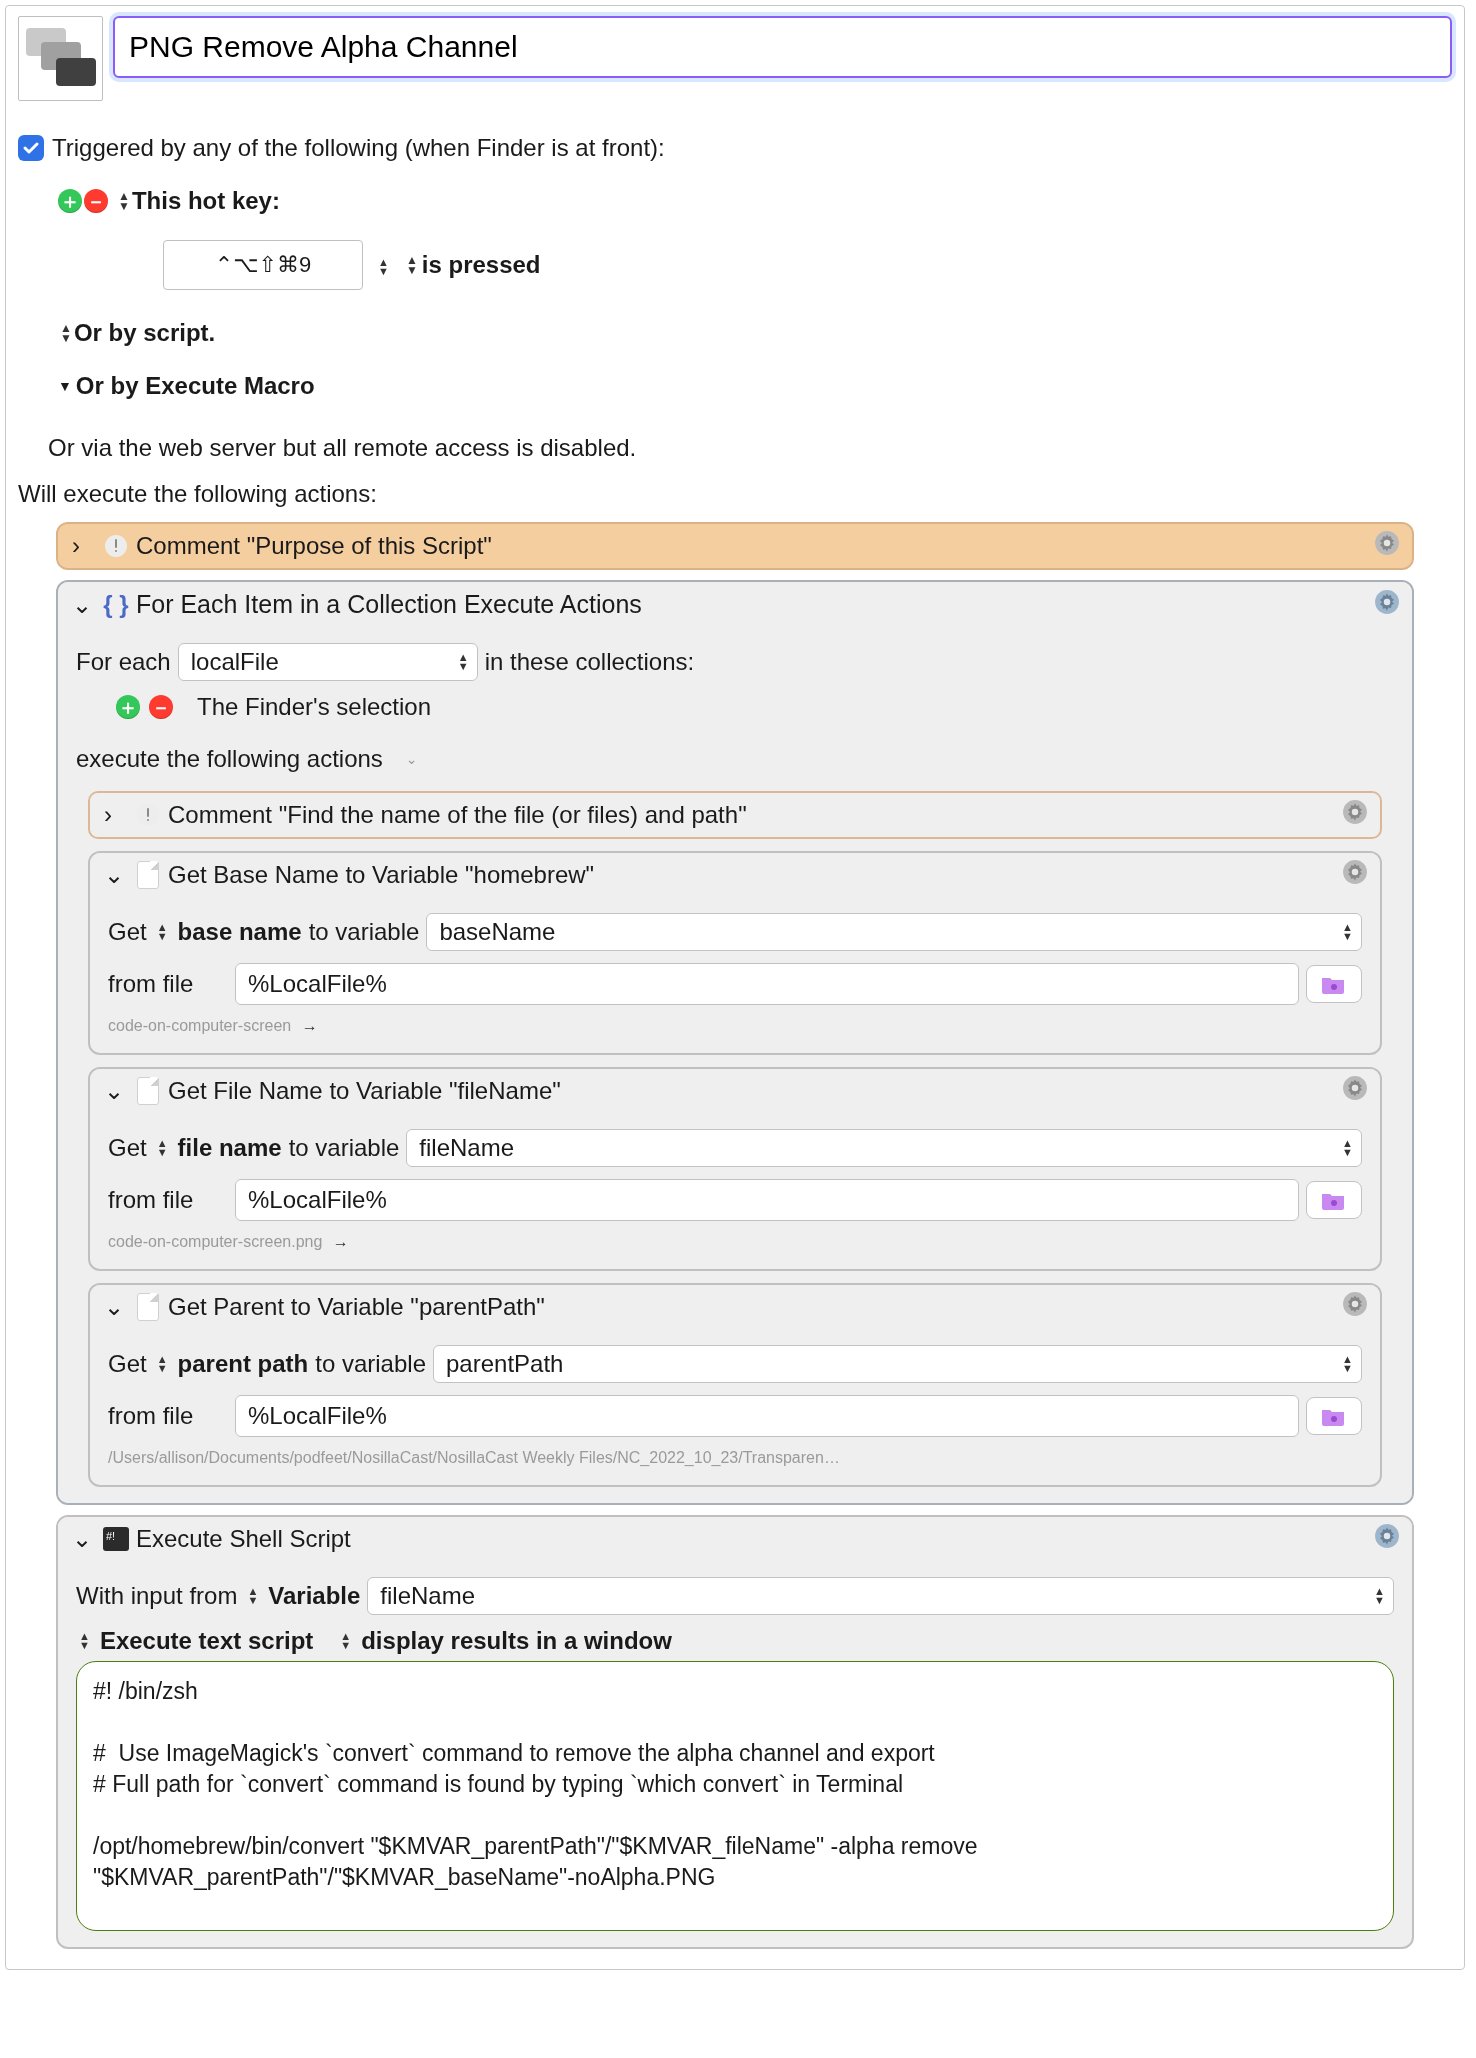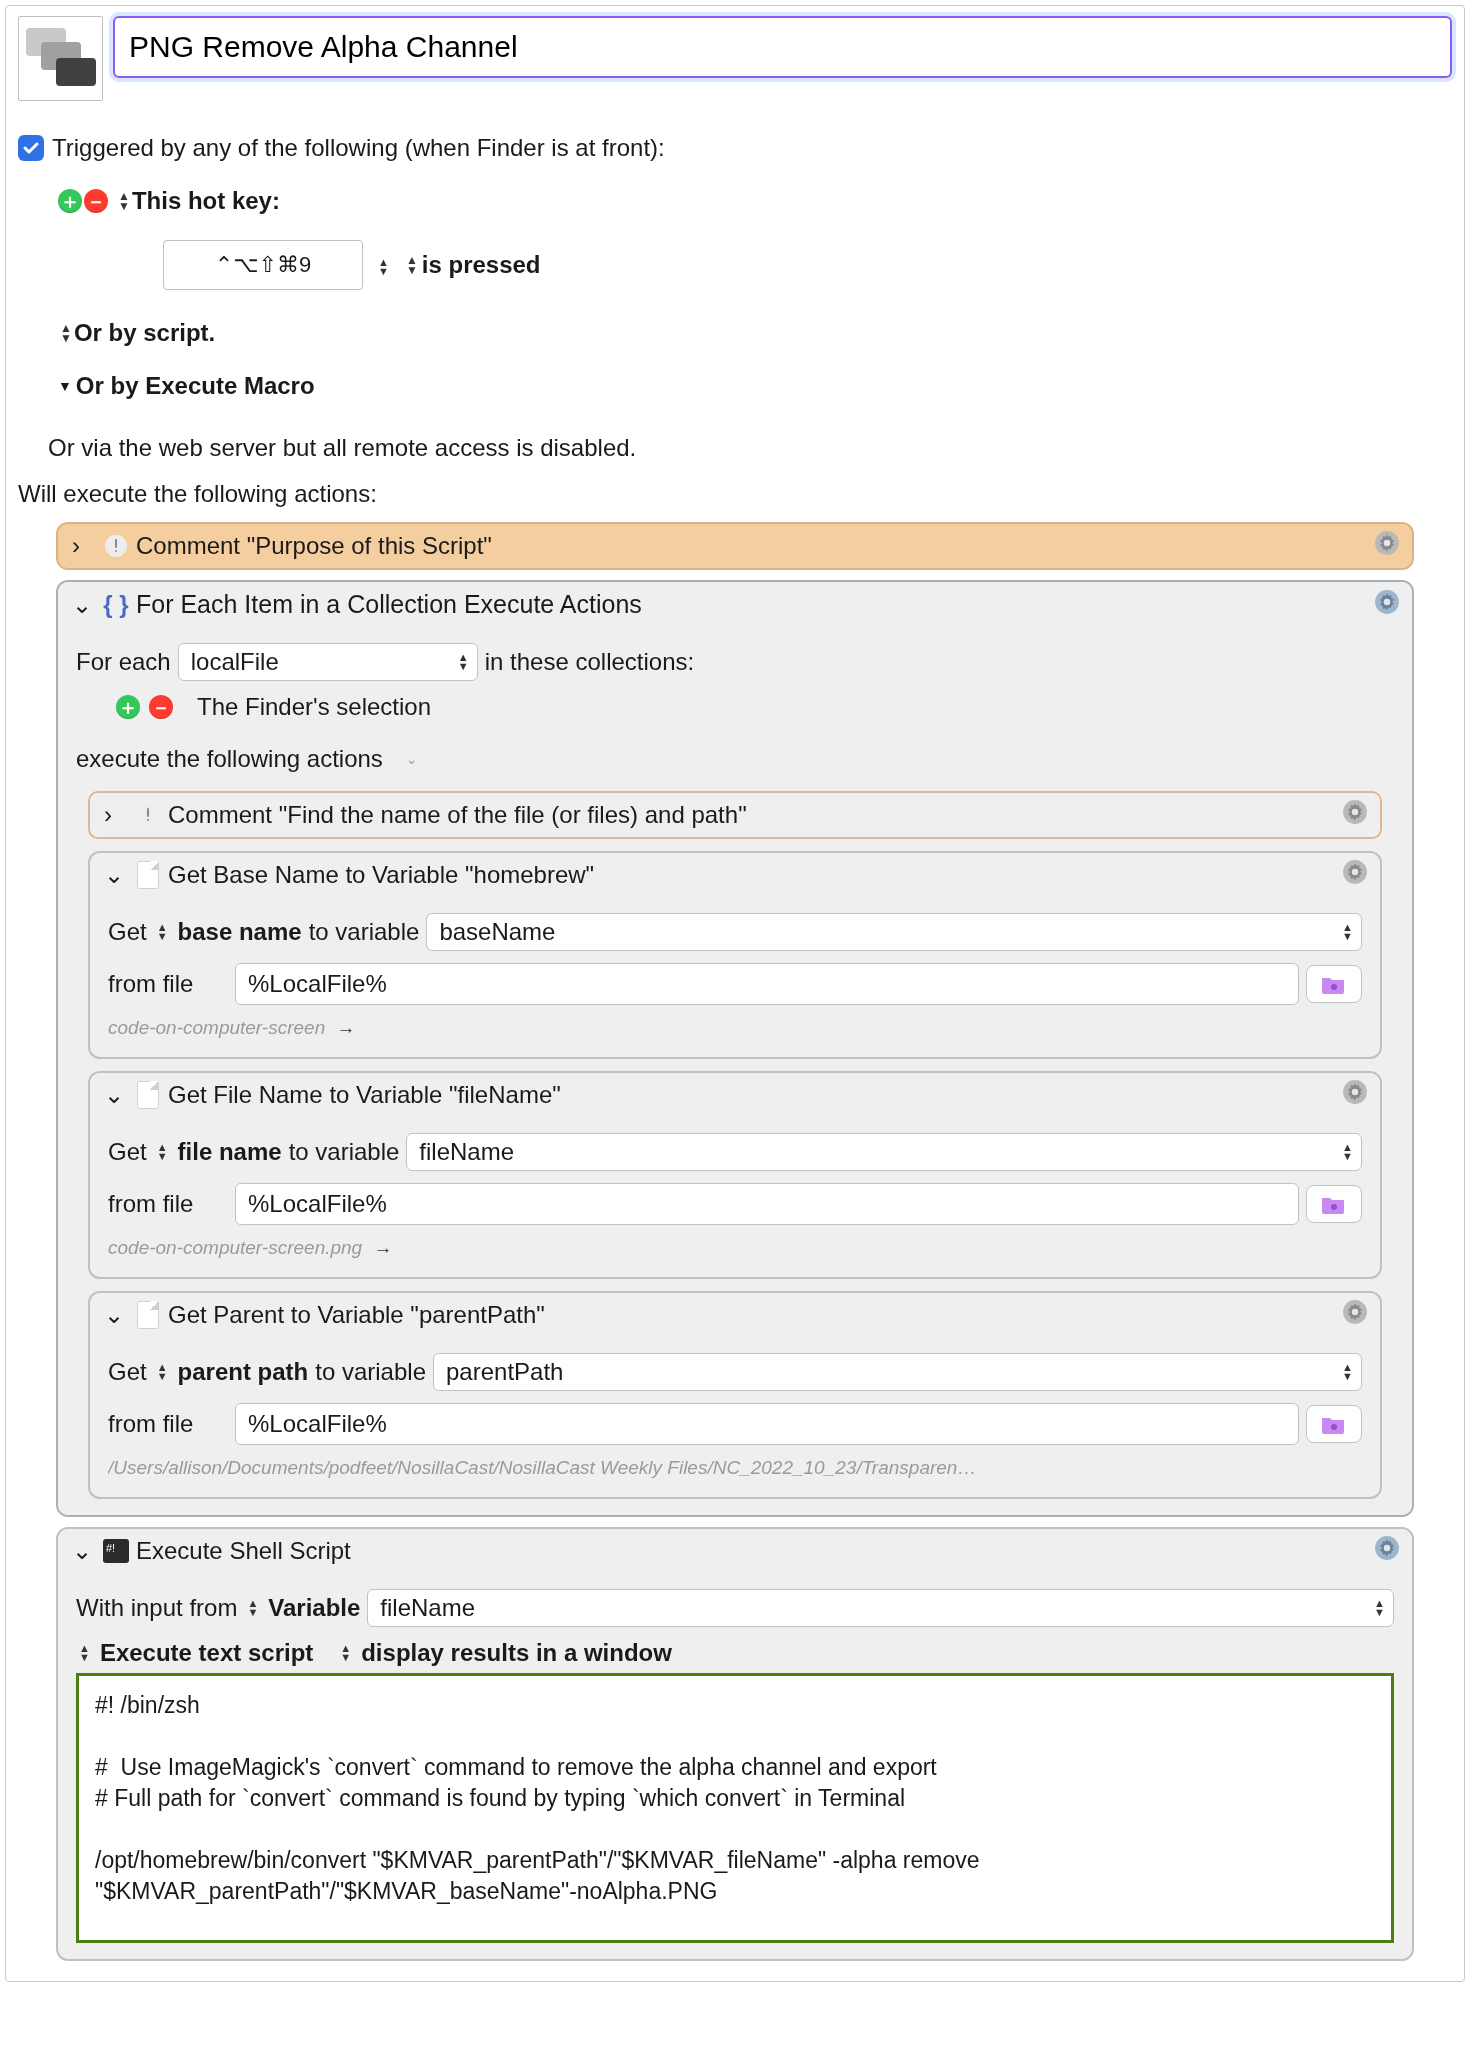--- a/index.html
+++ b/index.html
@@ -59,27 +59,27 @@
   .foreach-icon { color:#4a69c9; font-weight:bold; font-size:24px; }
 
   .row { display:flex; align-items:center; gap:7px; padding:6px 0; }
   .w-110 { width:120px; }
   .sel-box { background:#fff; border:1px solid #c2c2c2; border-radius:6px; padding:4px 36px 4px 12px; position:relative; min-height:34px; display:inline-flex; align-items:center; }
   .sel-box .chevs { position:absolute; right:8px; top:50%; transform:translateY(-50%); display:flex; flex-direction:column; line-height:0; }
   .sel-box .chevs span { font-size:11px; line-height:9px; color:#333; }
   .input-box { background:#fff; border:1px solid #c2c2c2; border-radius:6px; padding:6px 12px; min-height:38px; display:flex; align-items:center; }
   .folder-btn { width:56px; height:38px; border:1px solid #c2c2c2; border-radius:8px; background:#fff; display:flex; align-items:center; justify-content:center; }
   .folder-btn svg { width:28px; height:22px; }
-  .preview-line { color:#9a9a9a; font-size:19px; padding:6px 0 2px 0; overflow:hidden; text-overflow:ellipsis; white-space:nowrap;font-style:italic; }
+  .preview-line { color:#9a9a9a; font-size:16px; padding:6px 0 2px 0; overflow:hidden; text-overflow:ellipsis; white-space:nowrap; }
   .preview-line .arrow-ic { color:#333; margin-left:6px; }
 
   .term-icon { width:26px; height:24px; background:#2b2b2b; border-radius:3px; position:relative; display:inline-block; }
   .term-icon:before { content:"#!"; color:#fff; font-size:11px; position:absolute; left:3px; top:3px; }
 
-  .script-area { border:3px solid #4d7c0f; border-radius:0; background:#fff; padding:14px 16px; white-space:pre-wrap; font-family:"Helvetica Neue", Arial, sans-serif; font-size:23px; line-height:1.35; height:270px; overflow:hidden; }
+  .script-area { border:1px solid #4d7c0f; border-radius:20px; background:#fff; padding:14px 16px; white-space:pre-wrap; font-family:"Helvetica Neue", Arial, sans-serif; font-size:23px; line-height:1.35; height:270px; overflow:hidden; }
 
   .flex-1 { flex:1; }
 
   
   .page-ic { width:22px; height:28px; border:1px solid #d0d0d0; border-radius:3px; background:#fff; position:relative; display:inline-block; }
   .page-ic:after { content:""; position:absolute; right:-1px; top:-1px; width:9px; height:9px; background:linear-gradient(135deg,#fff 50%,#d0d0d0 50%); border-top-right-radius:3px; }
 
   .updown-inline { display:inline-flex; flex-direction:column; line-height:0; margin:0 3px; vertical-align:middle; }
   .updown-inline span { font-size:11px; line-height:9px; color:#333; }
 </style>

